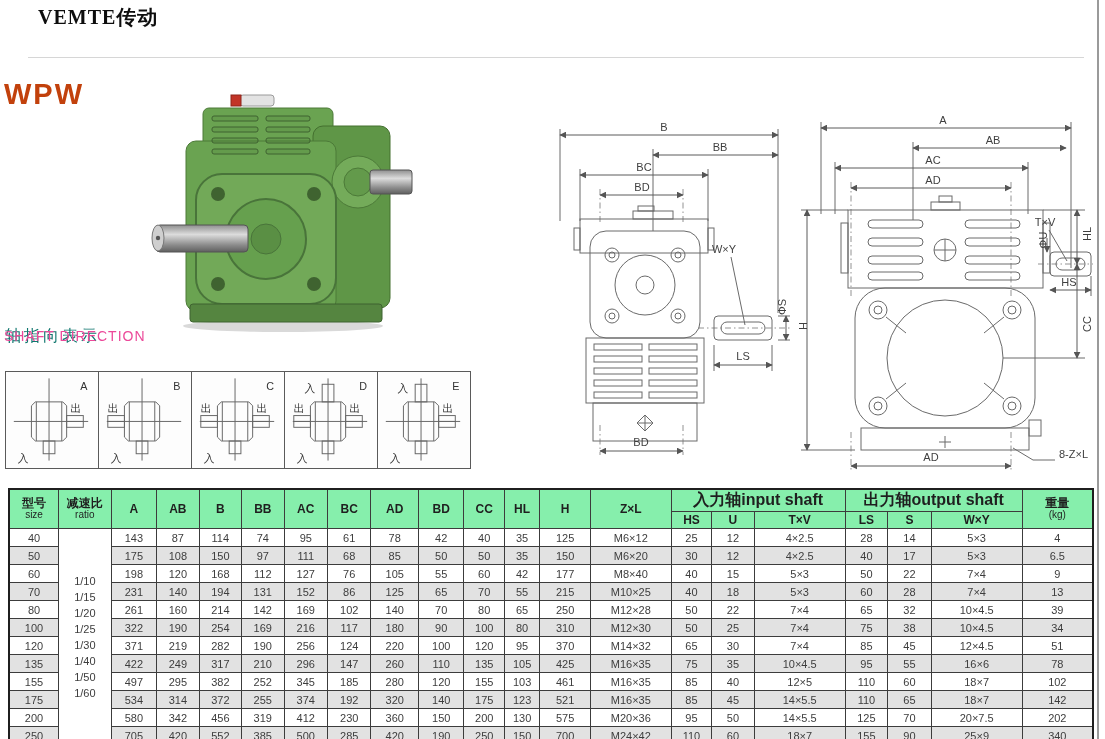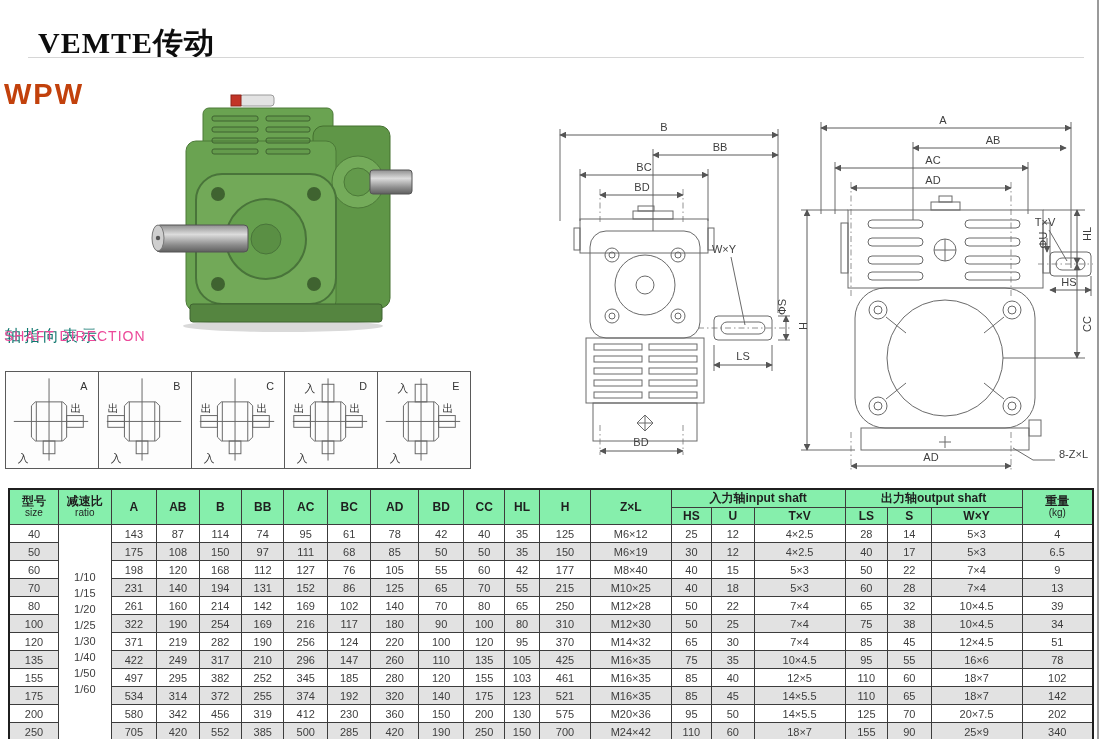--- a/index.html
+++ b/index.html
@@ -1,19 +1,19 @@
 <!DOCTYPE html>
 <html><head>
 <meta charset="utf-8">
 <style>
   html,body{margin:0;padding:0;background:#fff;}
   .page{position:relative;width:1105px;height:739px;background:#ffffff;overflow:hidden;
         font-family:"Liberation Sans",sans-serif;color:#222;}
   .brand{position:absolute;left:38px;top:4px;font-family:"Liberation Serif",serif;
-         font-weight:bold;font-size:30px;color:#0d0d0d;letter-spacing:1px;margin-top:19px;}
+         font-weight:bold;font-size:20px;color:#0d0d0d;letter-spacing:1px;}
   .top-divider{position:absolute;left:28px;top:57px;width:1056px;height:1px;background:#d6d6d6;}
   .page-edge{position:absolute;left:1097px;top:0;width:2px;height:739px;background:#9a9a9a;}
   .wpw{position:absolute;left:4px;top:78px;font-size:29px;font-weight:bold;color:#c2410c;letter-spacing:2px;}
   .photo{position:absolute;left:148px;top:86px;}
   .dir-title-zh{position:absolute;left:5px;top:326px;font-size:16px;color:#0f766e;letter-spacing:3px;}
   .dir-title-en{position:absolute;left:4px;top:328px;font-size:14px;color:#ec4899;letter-spacing:1px;}
   .dir-strip{position:absolute;left:5px;top:371px;display:flex;}
   .dir-cell{width:92px;height:96px;border:1px solid #5a5a5a;margin-left:-1px;background:#fdfdfd;}
   .dir-cell:first-child{margin-left:0;}
   .svg-drawing{position:absolute;}
@@ -21,21 +21,21 @@
   #front-view{left:793px;top:98px;}
   .dim{stroke:#5a5a5a;stroke-width:1;fill:none;}
   .thin{stroke:#6a6a6a;stroke-width:1;fill:none;}
   .dash{stroke:#777;stroke-width:0.8;fill:none;stroke-dasharray:6 3 1.5 3;}
   .dim-label{font-family:"Liberation Sans",sans-serif;font-size:11px;fill:#3f3f3f;}
   .spec-table{position:absolute;left:8px;top:488px;width:1086px;border-collapse:collapse;
               table-layout:fixed;border:2px solid #1f1f1f;}
   .spec-table th,.spec-table td{border:1px solid #3c3c3c;text-align:center;padding:0;
               overflow:hidden;white-space:nowrap;}
   .spec-table thead th{background:#86efac;color:#1f1f1f;font-size:12px;height:16px;}
-  .spec-table thead .grp{font-weight:bold;font-size:12px;}
+  .spec-table thead .grp{font-weight:bold;font-size:16px;}
   .spec-table thead .two{line-height:11px;}
   .spec-table thead .sub{font-size:10px;font-weight:normal;}
   .spec-table td{height:17px;font-size:11px;color:#3d3d3d;}
   .spec-table tbody tr:nth-child(even) td{background:#e2e2e2;}
   .spec-table tbody tr:nth-child(odd) td{background:#ffffff;}
   .spec-table td.ratio-cell{background:#ffffff;vertical-align:middle;line-height:16px;font-size:11px;}
 </style>
 </head>
 <body>
 
@@ -448,21 +448,21 @@
           <td>108</td>
           <td>150</td>
           <td>97</td>
           <td>111</td>
           <td>68</td>
           <td>85</td>
           <td>50</td>
           <td>50</td>
           <td>35</td>
           <td>150</td>
-          <td>M6×19</td>
+          <td>M6×20</td>
           <td>30</td>
           <td>12</td>
           <td>4×2.5</td>
           <td>40</td>
           <td>17</td>
           <td>5×3</td>
           <td>6.5</td>
         </tr>
         <tr>
           <td>60</td>

